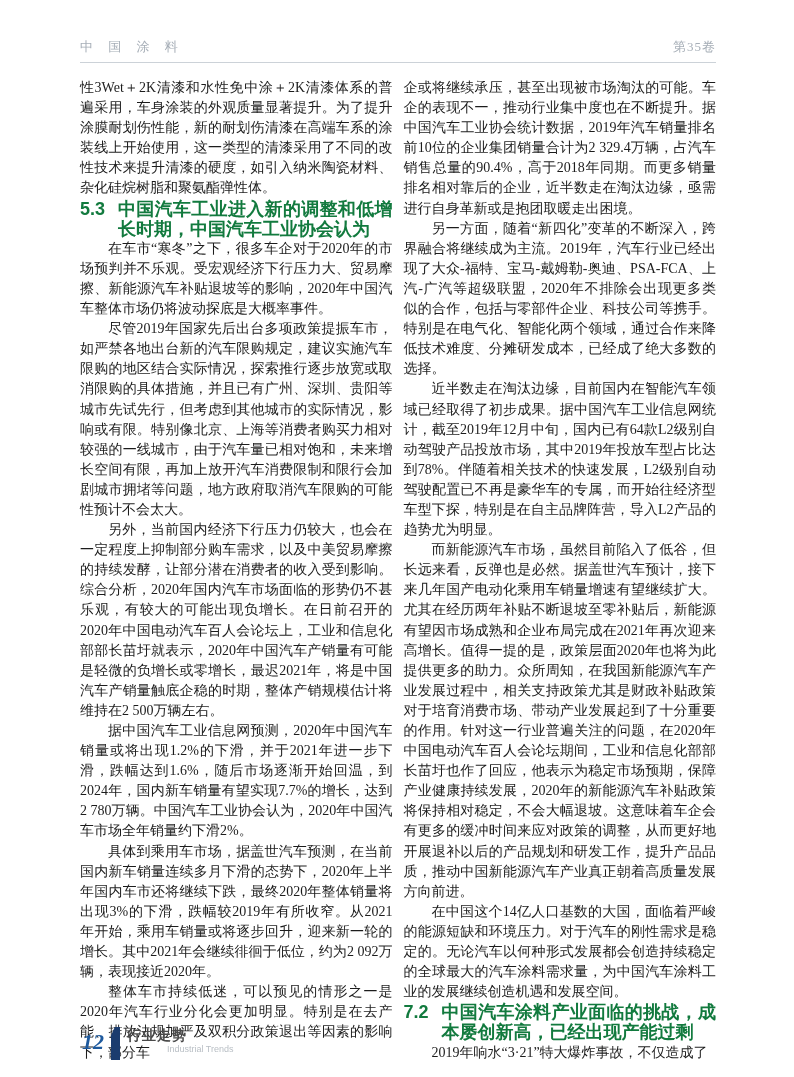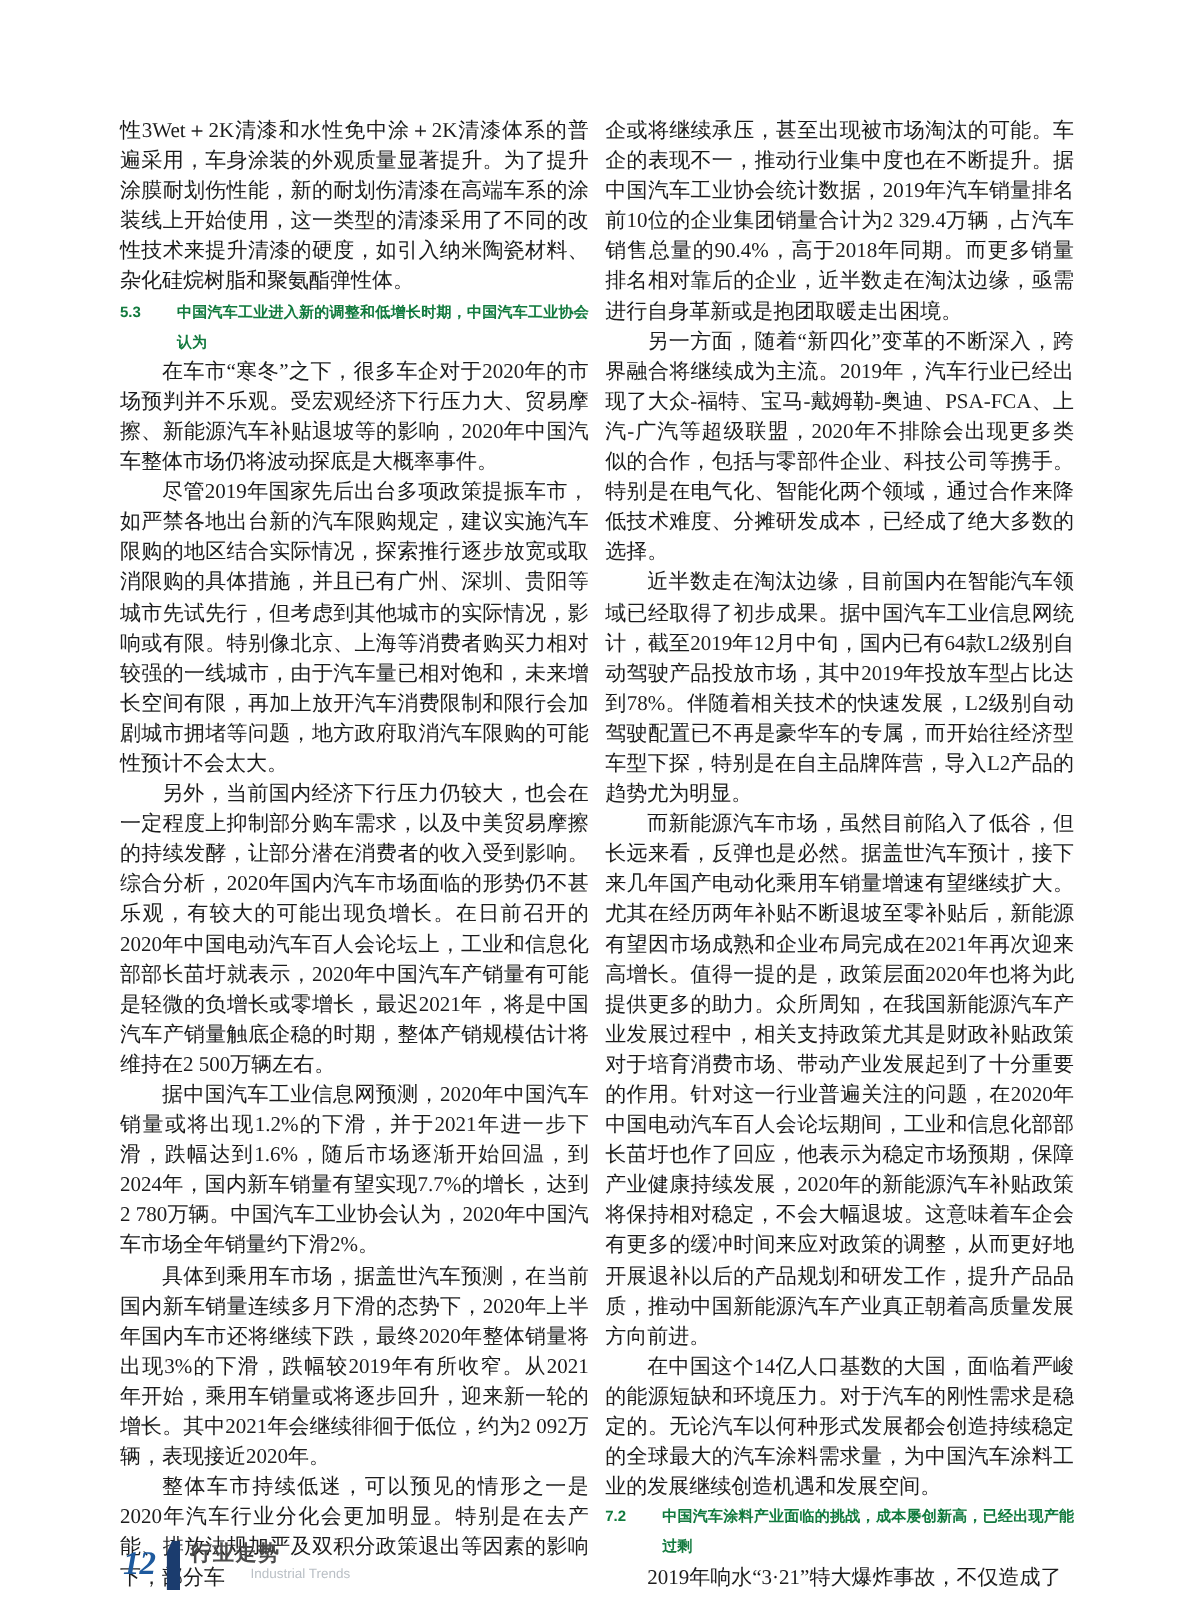--- a/index.html
+++ b/index.html
@@ -29,21 +29,21 @@
   .cols{
     position:absolute;left:80px;top:78px;width:636px;
     display:flex;gap:11px;
   }
   .col{width:313px;font-size:14px;line-height:20.1px;text-align:justify;}
   .para{margin:0;text-indent:2em;}
   .para.cont{text-indent:0;}
   .heading{
     display:flex;color:var(--green);
     font-family:"Liberation Sans","DejaVu Sans",sans-serif;
-    font-weight:bold;font-size:10px;line-height:20.1px;text-align:justify;
+    font-weight:bold;font-size:18px;line-height:20.1px;text-align:justify;
   }
   .hnum{flex:0 0 38px;}
   .htext{flex:1;}
   
   .footer{
     position:absolute;left:80px;top:1027px;
     display:flex;align-items:flex-start;
     font-family:"Liberation Sans","DejaVu Sans",sans-serif;
   }
   .pagenum{
@@ -58,20 +58,24 @@
   }
   .footer-labels{display:flex;flex-direction:column;}
   .sec-cn{font-size:14px;font-weight:bold;color:#4a4a4a;line-height:17px;letter-spacing:1px;}
   .sec-en{font-size:9px;color:var(--en-gray);line-height:11px;padding-left:40px;}
 </style>
 </head>
 <body>
 
 <div class="page">
 
+  <div class="runhead">
+    <span class="journal">中 国 涂 料</span>
+    <span class="volume">第35卷</span>
+  </div>
 
   <div class="cols">
     <div class="col">
         <p class="para cont">性3Wet＋2K清漆和水性免中涂＋2K清漆体系的普遍采用，车身涂装的外观质量显著提升。为了提升涂膜耐划伤性能，新的耐划伤清漆在高端车系的涂装线上开始使用，这一类型的清漆采用了不同的改性技术来提升清漆的硬度，如引入纳米陶瓷材料、杂化硅烷树脂和聚氨酯弹性体。</p>
         <div class="heading">
           <span class="hnum">5.3</span>
           <span class="htext">中国汽车工业进入新的调整和低增长时期，中国汽车工业协会认为</span>
         </div>
         <p class="para">在车市“寒冬”之下，很多车企对于2020年的市场预判并不乐观。受宏观经济下行压力大、贸易摩擦、新能源汽车补贴退坡等的影响，2020年中国汽车整体市场仍将波动探底是大概率事件。</p>
         <p class="para">尽管2019年国家先后出台多项政策提振车市，如严禁各地出台新的汽车限购规定，建议实施汽车限购的地区结合实际情况，探索推行逐步放宽或取消限购的具体措施，并且已有广州、深圳、贵阳等城市先试先行，但考虑到其他城市的实际情况，影响或有限。特别像北京、上海等消费者购买力相对较强的一线城市，由于汽车量已相对饱和，未来增长空间有限，再加上放开汽车消费限制和限行会加剧城市拥堵等问题，地方政府取消汽车限购的可能性预计不会太大。</p>

